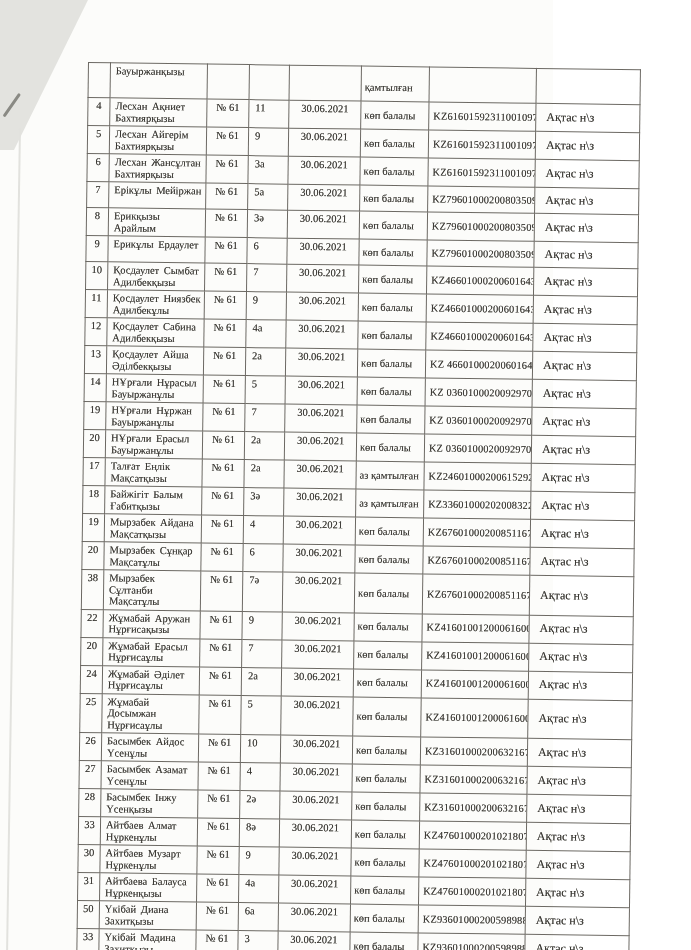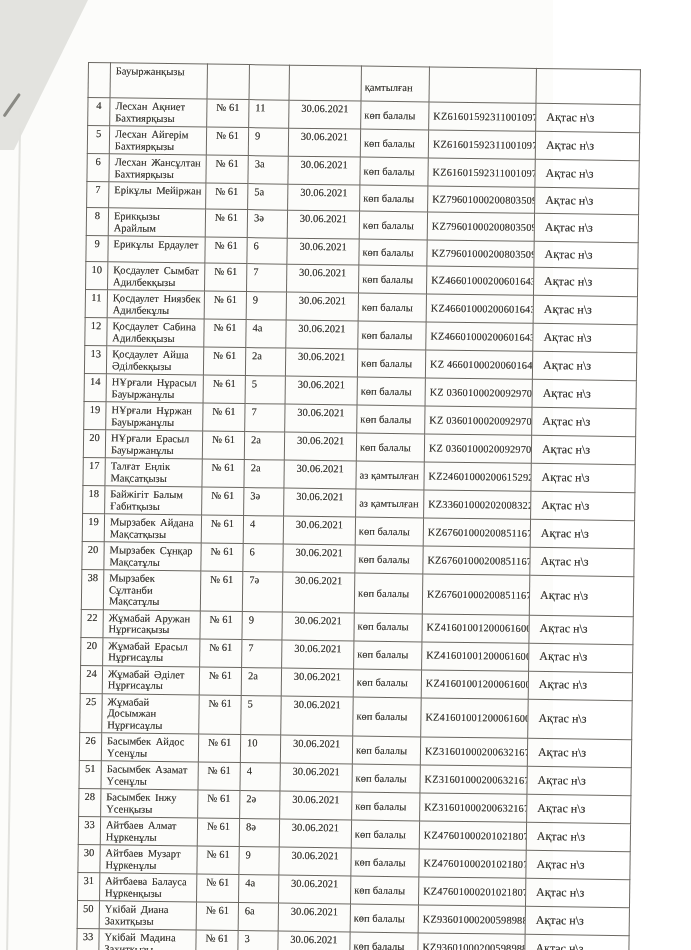--- a/index.html
+++ b/index.html
@@ -333,21 +333,21 @@
     <td class="num">26</td>
     <td class="name">Басымбек Айдос Үсенұлы</td>
     <td class="school">№ 61</td>
     <td class="grade">10</td>
     <td class="date">30.06.2021</td>
     <td class="cat">көп балалы</td>
     <td class="iban">KZ316010002006321675</td>
     <td class="org">Ақтас н\з</td>
   </tr>
           <tr>
-    <td class="num">51</td>
+    <td class="num">27</td>
     <td class="name">Басымбек Азамат Үсенұлы</td>
     <td class="school">№ 61</td>
     <td class="grade">4</td>
     <td class="date">30.06.2021</td>
     <td class="cat">көп балалы</td>
     <td class="iban">KZ316010002006321675</td>
     <td class="org">Ақтас н\з</td>
   </tr>
           <tr>
     <td class="num">28</td>

